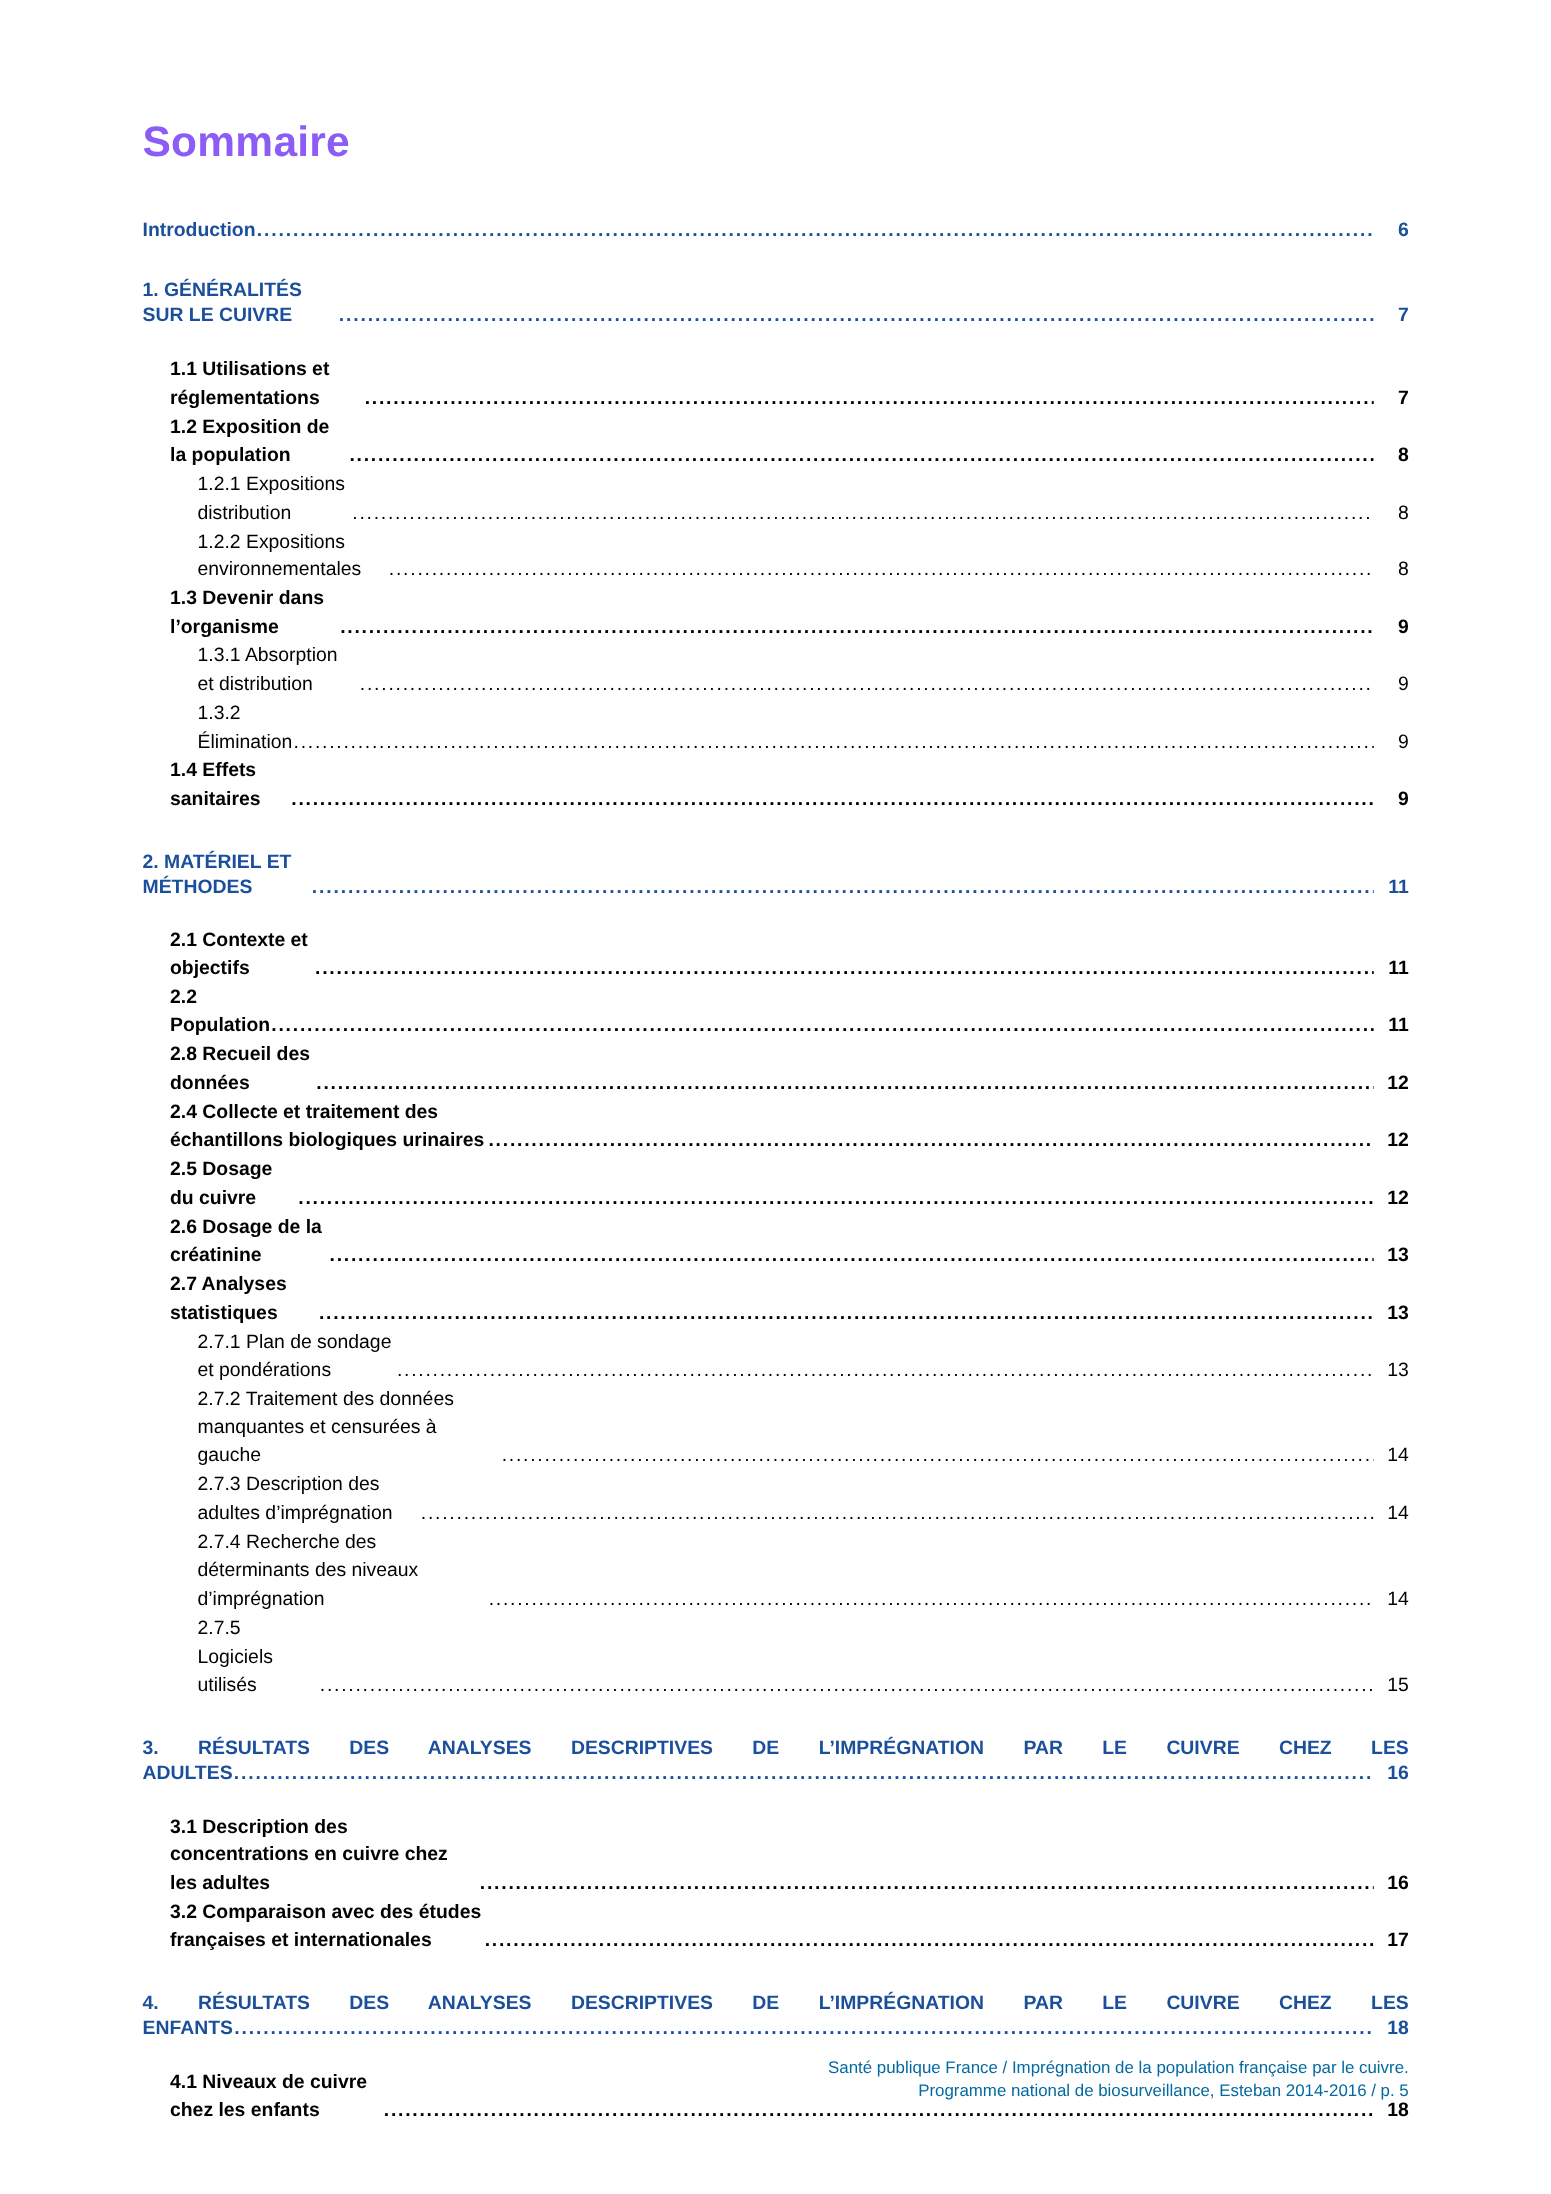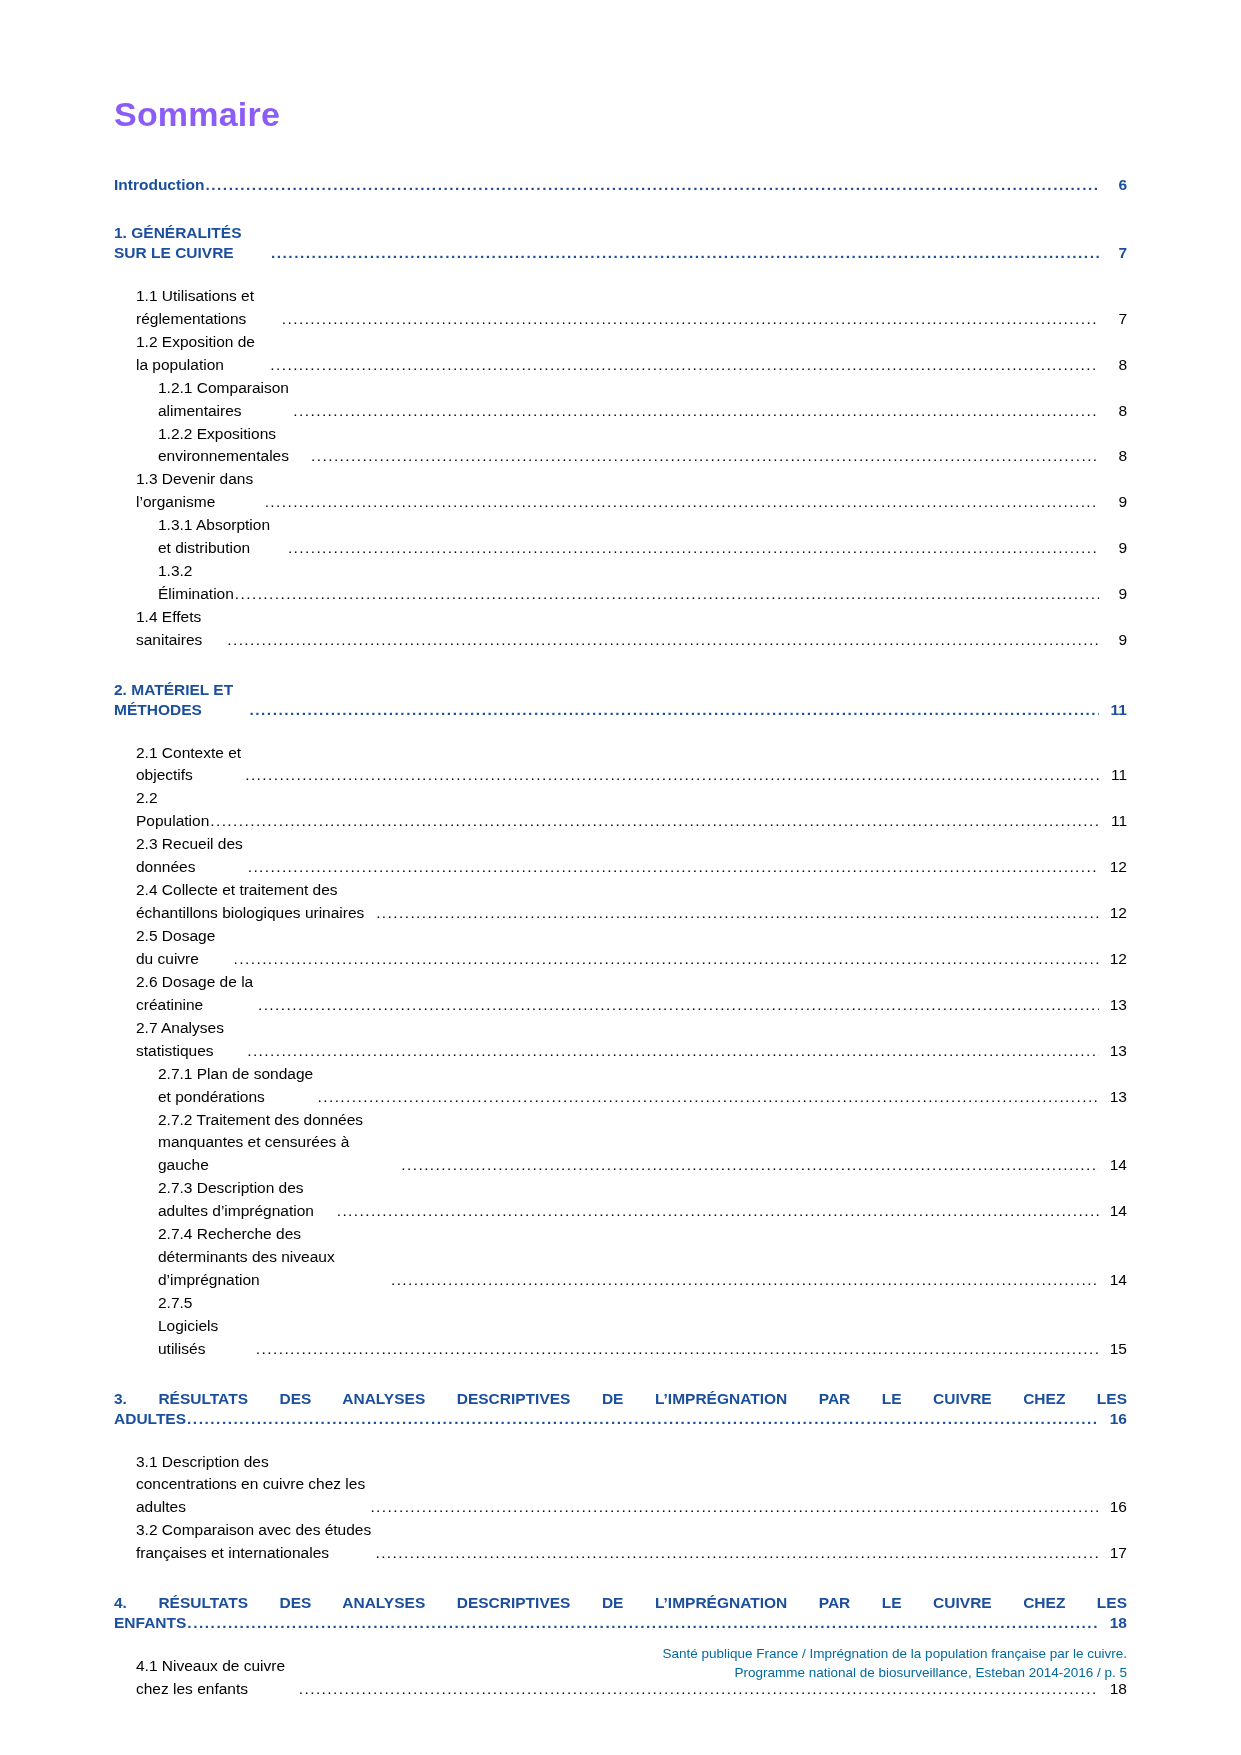--- a/index.html
+++ b/index.html
@@ -98,20 +98,21 @@
     width: 100%;
   }
 
   
   .lvl2 {
     color: #000000;
     font-size: 15.5px;
     line-height: 1.48;
     margin-left: 22px;
     width: calc(100% - 22px);
+    font-weight: bold;
   }
   .lvl2.first-in-group { margin-top: 22px; }
 
   
   .lvl3 {
     color: #000000;
     font-size: 15.5px;
     line-height: 1.48;
     margin-left: 44px;
     width: calc(100% - 44px);
@@ -154,21 +155,21 @@
           <span class="toc-label">1.1 Utilisations et réglementations</span>
           <span class="toc-leader"></span>
           <span class="toc-page">7</span>
         </div>
         <div class="toc-row lvl2">
           <span class="toc-label">1.2 Exposition de la population</span>
           <span class="toc-leader"></span>
           <span class="toc-page">8</span>
         </div>
         <div class="toc-row lvl3">
-          <span class="toc-label">1.2.1 Comparaison alimentaires</span>
+          <span class="toc-label">1.2.1 Expositions distribution</span>
           <span class="toc-leader"></span>
           <span class="toc-page">8</span>
         </div>
         <div class="toc-row lvl3">
           <span class="toc-label">1.2.2 Expositions environnementales</span>
           <span class="toc-leader"></span>
           <span class="toc-page">8</span>
         </div>
         <div class="toc-row lvl2">
           <span class="toc-label">1.3 Devenir dans l’organisme</span>
@@ -199,21 +200,21 @@
           <span class="toc-label">2.1 Contexte et objectifs</span>
           <span class="toc-leader"></span>
           <span class="toc-page">11</span>
         </div>
         <div class="toc-row lvl2">
           <span class="toc-label">2.2 Population</span>
           <span class="toc-leader"></span>
           <span class="toc-page">11</span>
         </div>
         <div class="toc-row lvl2">
-          <span class="toc-label">2.3 Recueil des données</span>
+          <span class="toc-label">2.8 Recueil des données</span>
           <span class="toc-leader"></span>
           <span class="toc-page">12</span>
         </div>
         <div class="toc-row lvl2">
           <span class="toc-label">2.4 Collecte et traitement des échantillons biologiques urinaires</span>
           <span class="toc-leader"></span>
           <span class="toc-page">12</span>
         </div>
         <div class="toc-row lvl2">
           <span class="toc-label">2.5 Dosage du cuivre</span>

